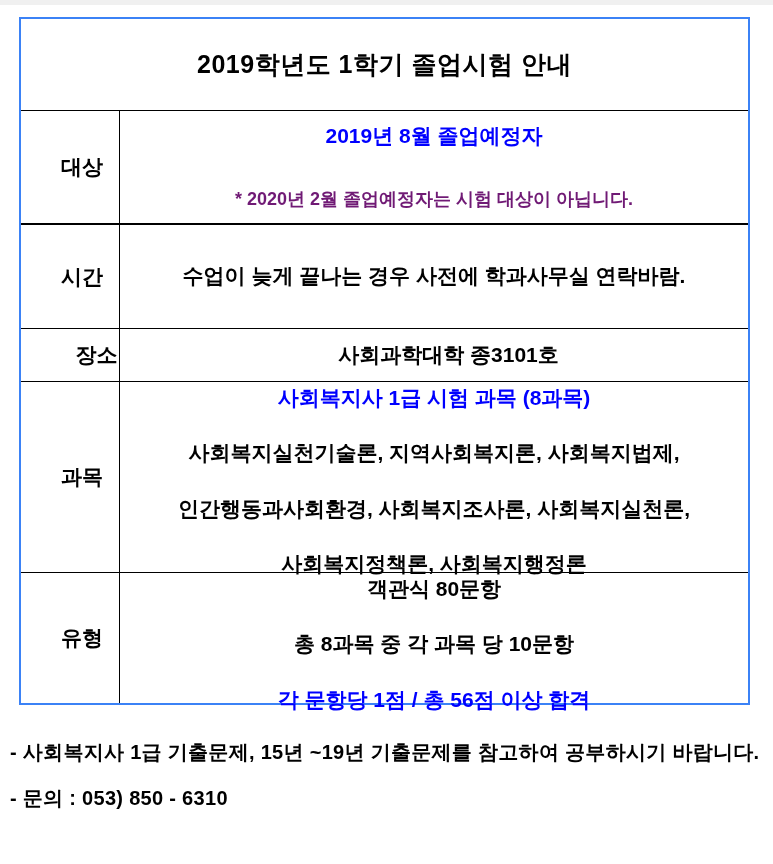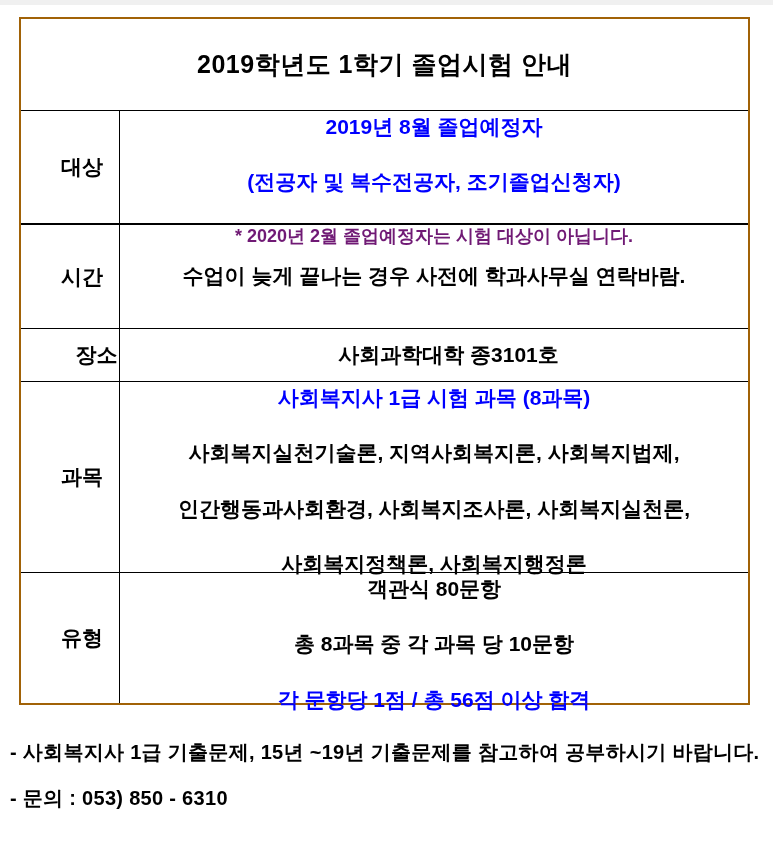--- a/index.html
+++ b/index.html
@@ -12,21 +12,21 @@
     color: #000000;
     overflow: hidden;
   }
   .top-strip {
     width: 773px; height: 5px;
     background: #f0f0f0;
   }
   .doc-table {
     margin: 12px 0 0 19px;
     width: 731px;
-    border: 2px solid #a16207;
+    border: 2px solid #3b82f6;
     background: #ffffff;
   }
   .title-row {
     height: 91px;
     display: flex; align-items: center; justify-content: center;
     font-size: 25px;
     letter-spacing: 0.5px;
   }
   .t-row {
     display: grid;
@@ -71,21 +71,20 @@
 <div class="top-strip"></div>
 
 <div class="doc-table">
 
   <div class="title-row">2019학년도 1학기 졸업시험 안내</div>
 
   <div class="t-row">
     <div class="label-cell h-target">대상</div>
     <div class="content-cell h-target">
       <div class="line blue">2019년 8월 졸업예정자</div>
-      <div class="line blue">(전공자 및 복수전공자, 조기졸업신청자)</div>
       <div class="line red">* 2020년 2월 졸업예정자는 시험 대상이 아닙니다.</div>
     </div>
   </div>
 
   <div class="t-row">
   </div>
 
   <div class="t-row">
     <div class="label-cell h-time">시간</div>
     <div class="content-cell h-time">

